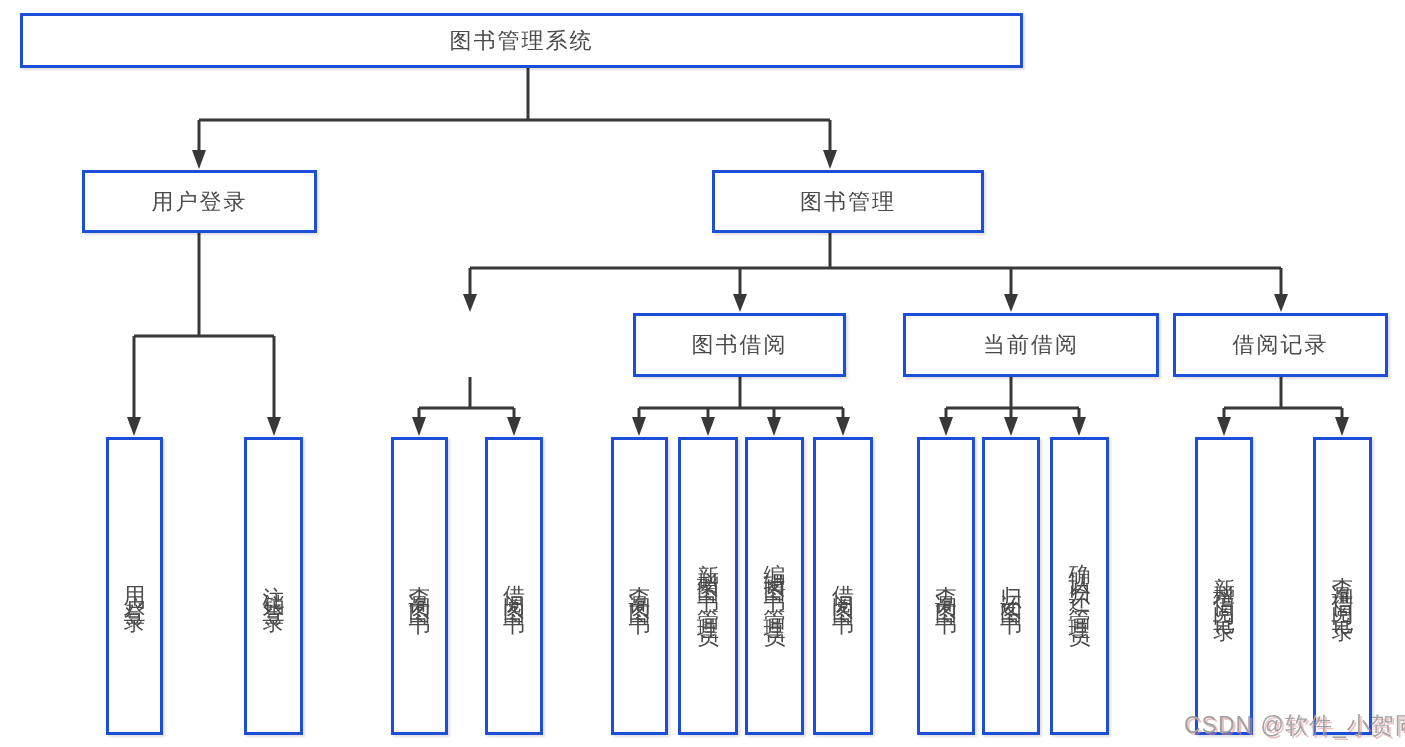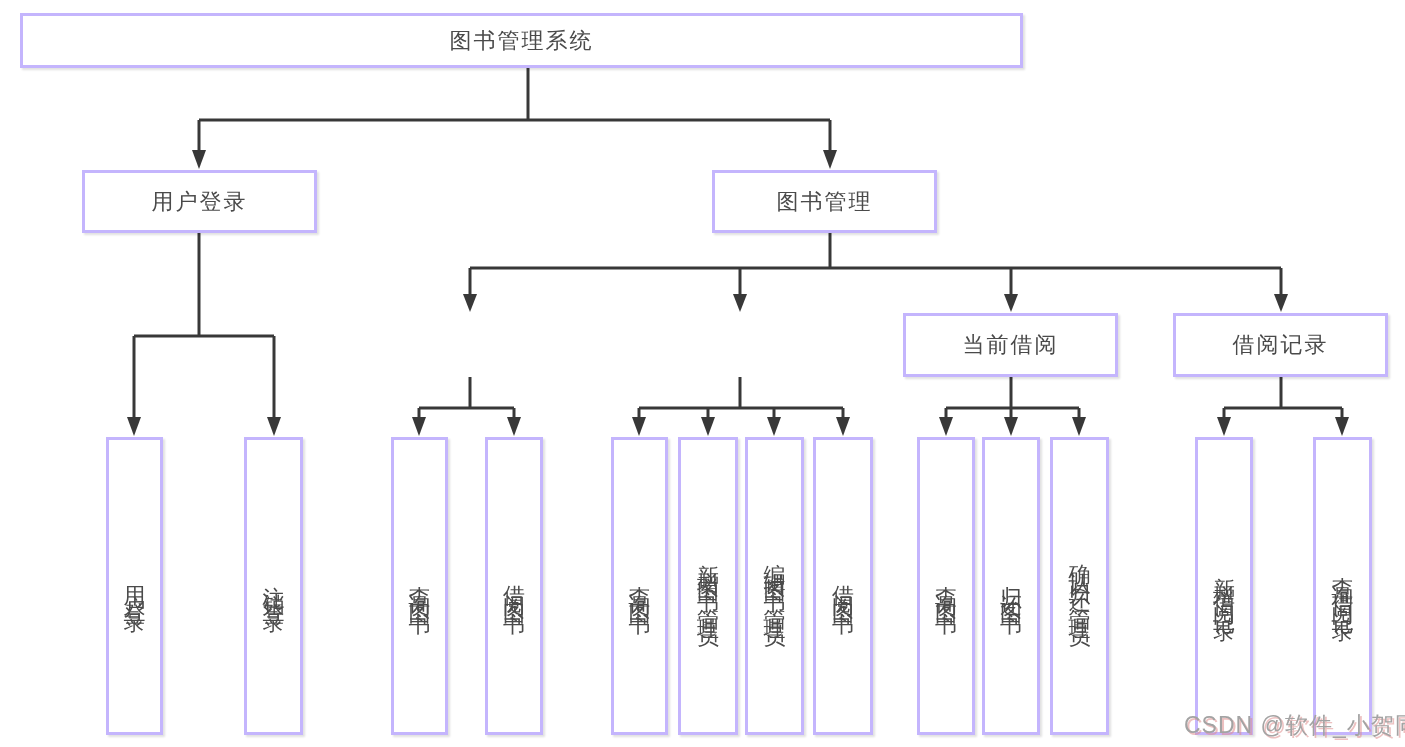--- a/index.html
+++ b/index.html
@@ -4,21 +4,21 @@
 <style>
   html,body{margin:0;padding:0;background:#ffffff;}
   body{
     width:1405px;height:747px;position:relative;overflow:hidden;
     font-family:"Liberation Sans","DejaVu Sans",sans-serif;
   }
   #canvas{position:absolute;inset:0;width:1405px;height:747px;}
   svg.connectors{position:absolute;left:0;top:0;z-index:0;}
   .node{
     position:absolute;box-sizing:border-box;background:#ffffff;
-    border:3px solid #c4b5fd;display:flex;align-items:center;justify-content:center;
+    border:3px solid #1d4ed8;display:flex;align-items:center;justify-content:center;
     color:#4a4a4a;font-size:22px;z-index:1;
     box-shadow:2px 2px 2px rgba(0,0,0,0.12);
   }
   .node .h{letter-spacing:2px;white-space:nowrap;}
   .node .v{
     writing-mode:vertical-rl;text-orientation:mixed;
     letter-spacing:9px;line-height:1;white-space:nowrap;
   }
   .watermark{
     position:absolute;left:1184px;top:710px;z-index:2;
@@ -107,25 +107,28 @@
     </g>
   </svg>
 
   <div class="node" style="left:20px;top:13px;width:1003px;height:55px">
     <span class="h">图书管理系统</span>
   </div>
 
   <div class="node" style="left:82px;top:170px;width:235px;height:63px">
     <span class="h">用户登录</span>
   </div>
-  <div class="node" style="left:712px;top:170px;width:225px;height:63px">
+  <div class="node" style="left:712px;top:170px;width:272px;height:63px">
     <span class="h">图书管理</span>
   </div>
 
-  <div class="node" style="left:903px;top:313px;width:215px;height:64px">
+  <div class="node" style="left:633px;top:313px;width:213px;height:64px">
+    <span class="h">图书借阅</span>
+  </div>
+  <div class="node" style="left:903px;top:313px;width:256px;height:64px">
     <span class="h">当前借阅</span>
   </div>
   <div class="node" style="left:1173px;top:313px;width:215px;height:64px">
     <span class="h">借阅记录</span>
   </div>
 
   <div class="node" style="left:106px;top:437px;width:57px;height:298px">
     <span class="v">用户登录</span>
   </div>
   <div class="node" style="left:244px;top:437px;width:59px;height:298px">

